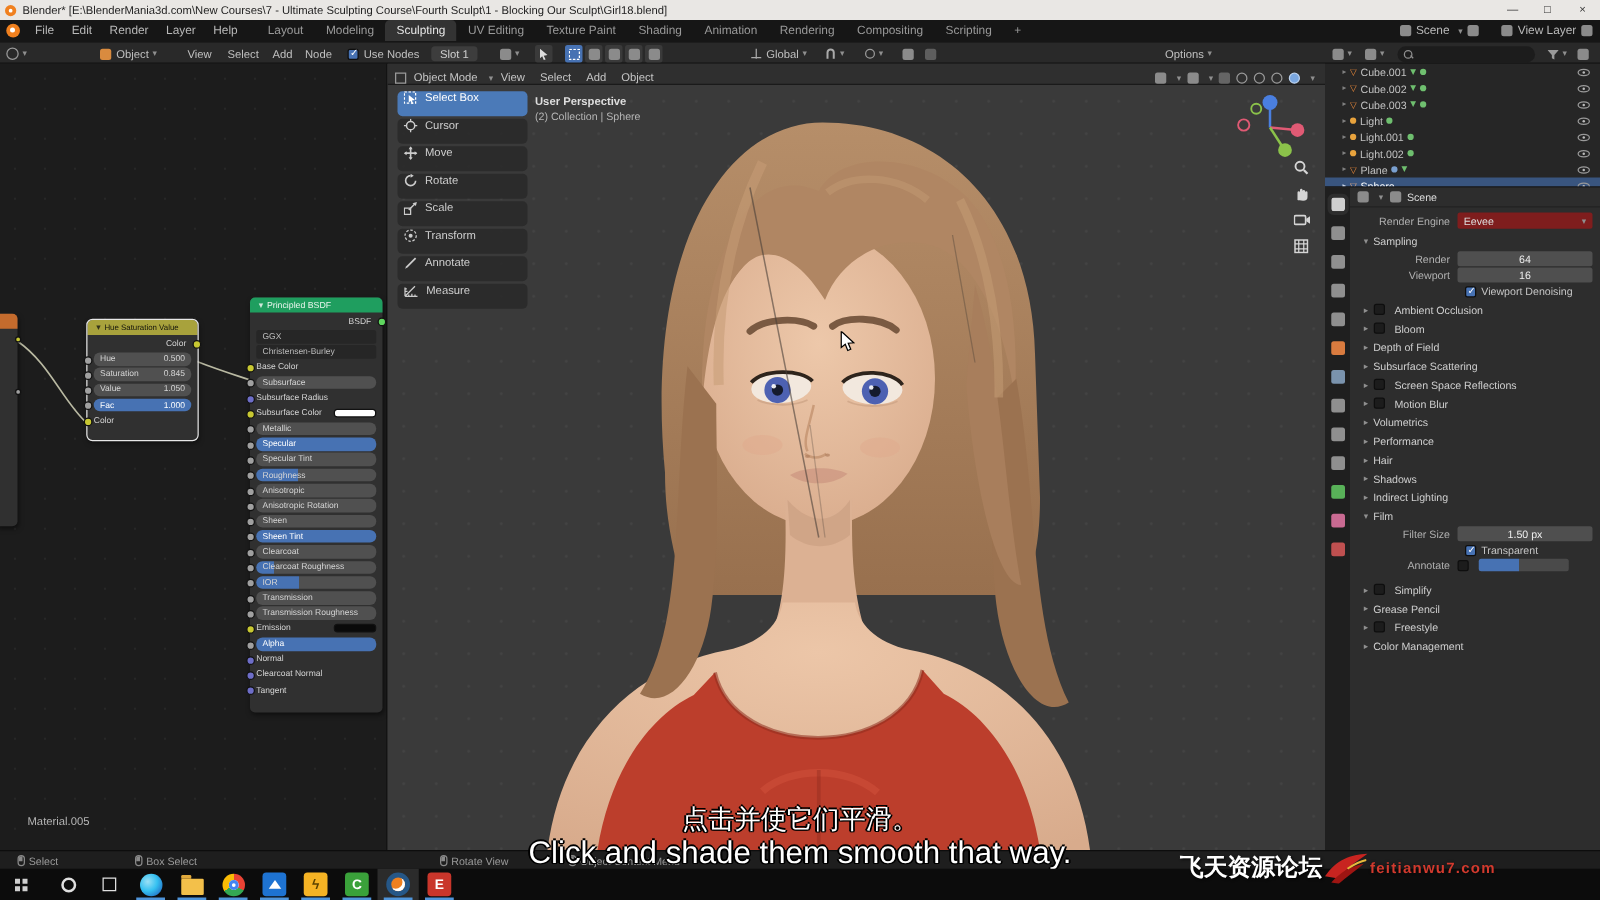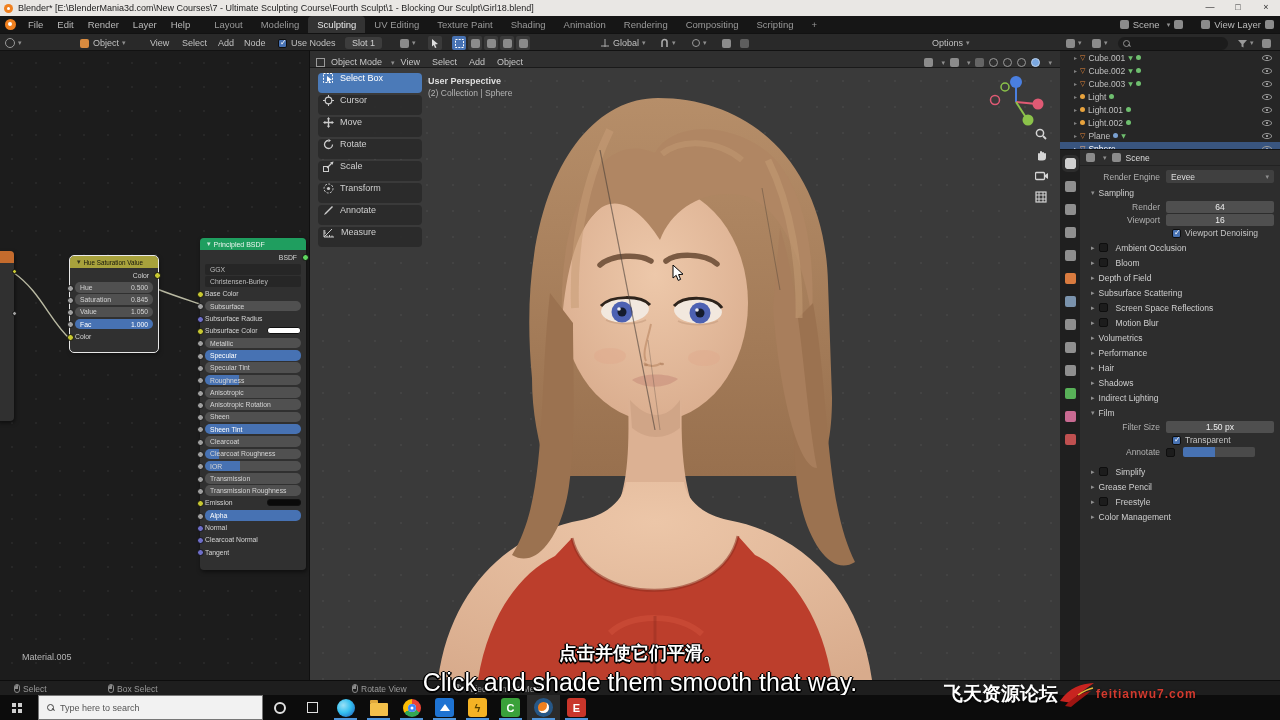--- a/index.html
+++ b/index.html
@@ -99,31 +99,31 @@
   #ptabs{position:absolute;left:0;top:0;width:20px;height:530px;background:#1f1f1f;display:flex;flex-direction:column;
     align-items:center;padding-top:8px;gap:12px;}
   .pt{width:11px;height:11px;border-radius:2px;background:#8f8f8f;}
   .pt.active{outline:3px solid #2d2d2d;background:#cfcfcf;}
   .pt.orange{background:#d97b3f;}.pt.steel{background:#7a93ad;}.pt.green{background:#58b158;}
   .pt.pink{background:#c96a92;}.pt.red{background:#bf5050;}
   #pmain{position:absolute;left:20px;top:0;width:200px;height:530px;font-size:8.5px;}
   #pmain .phead{height:16px;display:flex;align-items:center;gap:5px;padding-left:6px;color:#ddd;border-bottom:1px solid #222;}
   .engrow{display:flex;align-items:center;margin:4px 6px 2px 0;}
   .englbl{width:86px;text-align:right;color:#b0b0b0;padding-right:6px;}
-  .engval{flex:1;height:13px;background:#404040;border-radius:2px;display:flex;align-items:center;padding:0 5px;color:#ddd;justify-content:space-between;}
+  .engval{flex:1;height:13px;background:#7f1d1d;border-radius:2px;display:flex;align-items:center;padding:0 5px;color:#ddd;justify-content:space-between;}
   .sec{height:15px;display:flex;align-items:center;gap:4px;padding-left:8px;color:#cfcfcf;}
   .field{display:flex;align-items:center;margin:1px 6px 1px 0;}
   .flbl{width:86px;text-align:right;color:#b0b0b0;padding-right:6px;}
   .fval{flex:1;height:12px;background:#4f4f4f;border-radius:2px;color:#eee;display:flex;align-items:center;justify-content:center;}
   .cbrow{display:flex;align-items:center;margin:2px 0 2px 92px;color:#c5c5c5;}
   .ovslider{width:72px;height:10px;border-radius:2px;background:linear-gradient(to right,#4772b3 0 45%,#4a4a4a 45%);margin-left:4px;}
   
   .sub{position:absolute;left:0;width:1280px;text-align:center;color:#fff;z-index:40;
     text-shadow:-1.5px 0 #000,1.5px 0 #000,0 -1.5px #000,0 1.5px #000,1px 1px #000,-1px 1px #000;}
-  #sub-zh{top:641px;font-size:18px;font-weight:bold;}
+  #sub-zh{top:641px;font-size:21px;font-weight:normal;}
   #sub-en{top:668px;font-size:25px;}
   
   #statusbar{position:absolute;left:0;top:680px;width:1280px;height:15px;background:#1e1e1e;border-top:1px solid #0d0d0d;font-size:8.5px;color:#9a9a9a;}
   #statusbar .sit{position:absolute;top:0;height:15px;display:flex;align-items:center;gap:3px;}
   .mouseic{width:6px;height:9px;border:1px solid #8a8a8a;border-radius:3px;position:relative;}
   .mouseic:before{content:"";position:absolute;left:0;top:0;width:2.5px;height:4px;background:#8a8a8a;border-radius:2px 0 0 0;}
   
   #taskbar{position:absolute;left:0;top:695px;width:1280px;height:25px;background:#0c0c0c;z-index:50;display:flex;align-items:center;}
   #start{width:38px;height:25px;display:flex;align-items:center;justify-content:center;}
   #start span{width:4.5px;height:4.5px;background:#cfcfcf;box-shadow:6px 0 #cfcfcf,0 6px #cfcfcf,6px 6px #cfcfcf;margin:-5px 5px 0 -5px;}
@@ -853,24 +853,20 @@
   <div class="sit" style="left:455px">
     <span class="mouseic"></span>
       <span>Object Context Menu</span>
   </div>
 </div>
 
 <div id="taskbar">
   <div id="start">
       <span></span>
     </div>
-  <div id="tsearch">
-    <span class="mag"></span>
-    <span>Type here to search</span>
-  </div>
   <div class="tbic">
       <span class="cortana"></span>
     </div>
   <div class="tbic">
       <span class="taskview"></span>
     </div>
   <div class="tbic">
       <span class="edge"></span>
       <span class="ul"></span>
     </div>

